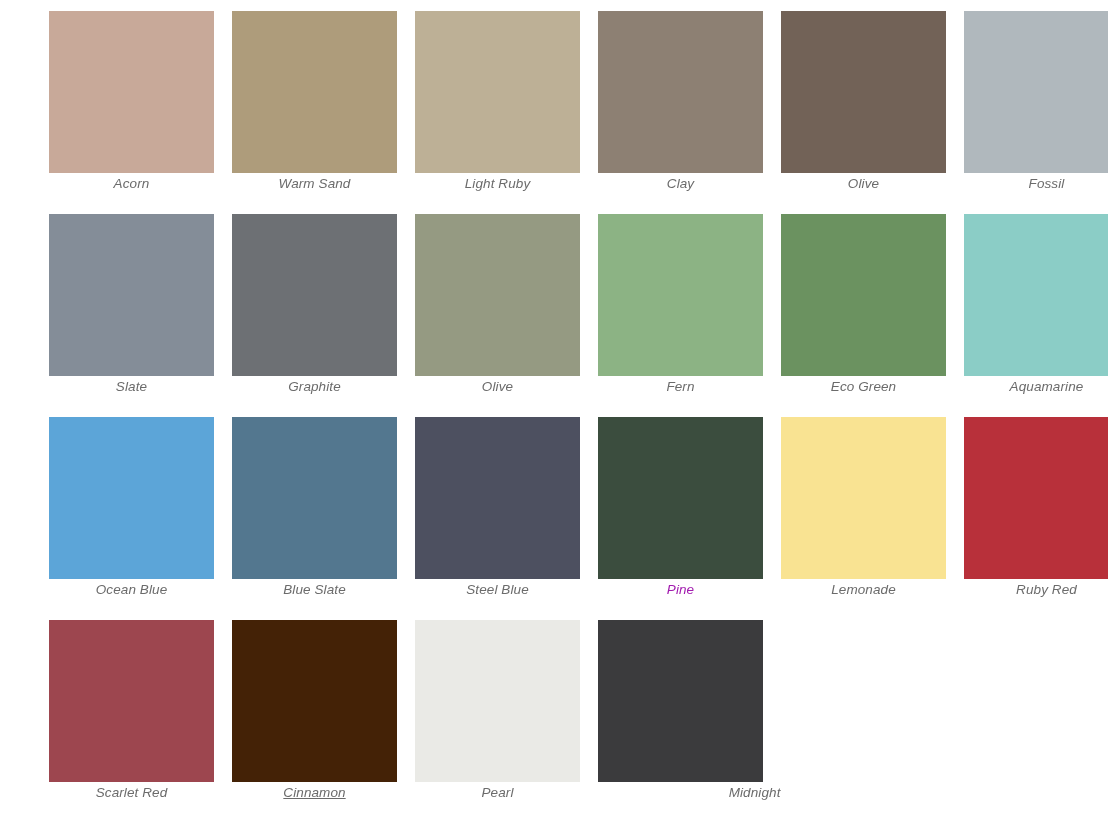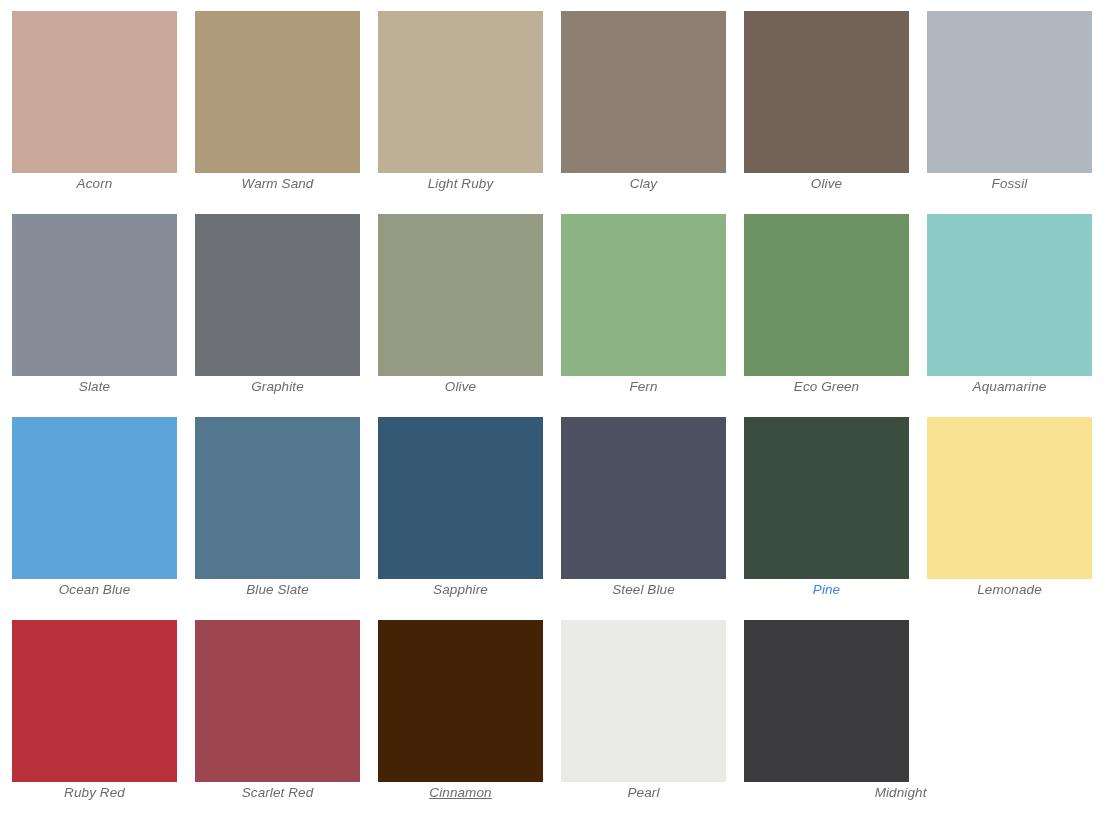--- a/index.html
+++ b/index.html
@@ -23,20 +23,21 @@
     grid-template-rows: repeat(4, 162px);
     column-gap: 18px;
     row-gap: 41px;
     align-content: start;
     justify-content: start;
   }
   .swatch-cell {
     position: relative;
     width: 165px;
     height: 162px;
+    margin-left: 37px;
   }
   .swatch-chip {
     width: 165px;
     height: 162px;
     display: block;
   }
   .swatch-label {
     position: absolute;
     left: 50%;
     transform: translateX(-50%);
@@ -106,30 +107,26 @@
     </div>
     <div class="swatch-cell">
       <div class="swatch-chip" title="#5ca5d8" style="background: rgb(92, 165, 216);"></div>
       <div class="swatch-label" style="color: rgb(107, 107, 107);">Ocean Blue</div>
     </div>
     <div class="swatch-cell">
       <div class="swatch-chip" title="#53778f" style="background: rgb(83, 119, 143);"></div>
       <div class="swatch-label" style="color: rgb(107, 107, 107);">Blue Slate</div>
     </div>
     <div class="swatch-cell">
-      <div class="swatch-chip" title="#355874" style="background: rgb(53, 88, 116);"></div>
-      <div class="swatch-label" style="color: rgb(107, 107, 107);">Sapphire</div>
-    </div>
-    <div class="swatch-cell">
       <div class="swatch-chip" title="#4d5060" style="background: rgb(77, 80, 96);"></div>
       <div class="swatch-label" style="color: rgb(107, 107, 107);">Steel Blue</div>
     </div>
     <div class="swatch-cell">
       <div class="swatch-chip" title="#3b4d3e" style="background: rgb(59, 77, 62);"></div>
-      <div class="swatch-label" style="color: #3b82f6; font-style: italic;">Pine</div>
+      <div class="swatch-label" style="color: #a21caf; font-style: italic;">Pine</div>
     </div>
     <div class="swatch-cell">
       <div class="swatch-chip" title="#f9e392" style="background: rgb(249, 227, 146);"></div>
       <div class="swatch-label" style="color: rgb(107, 107, 107);">Lemonade</div>
     </div>
     <div class="swatch-cell">
       <div class="swatch-chip" title="#b8303a" style="background: rgb(184, 48, 58);"></div>
       <div class="swatch-label" style="color: rgb(107, 107, 107);">Ruby Red</div>
     </div>
     <div class="swatch-cell">

